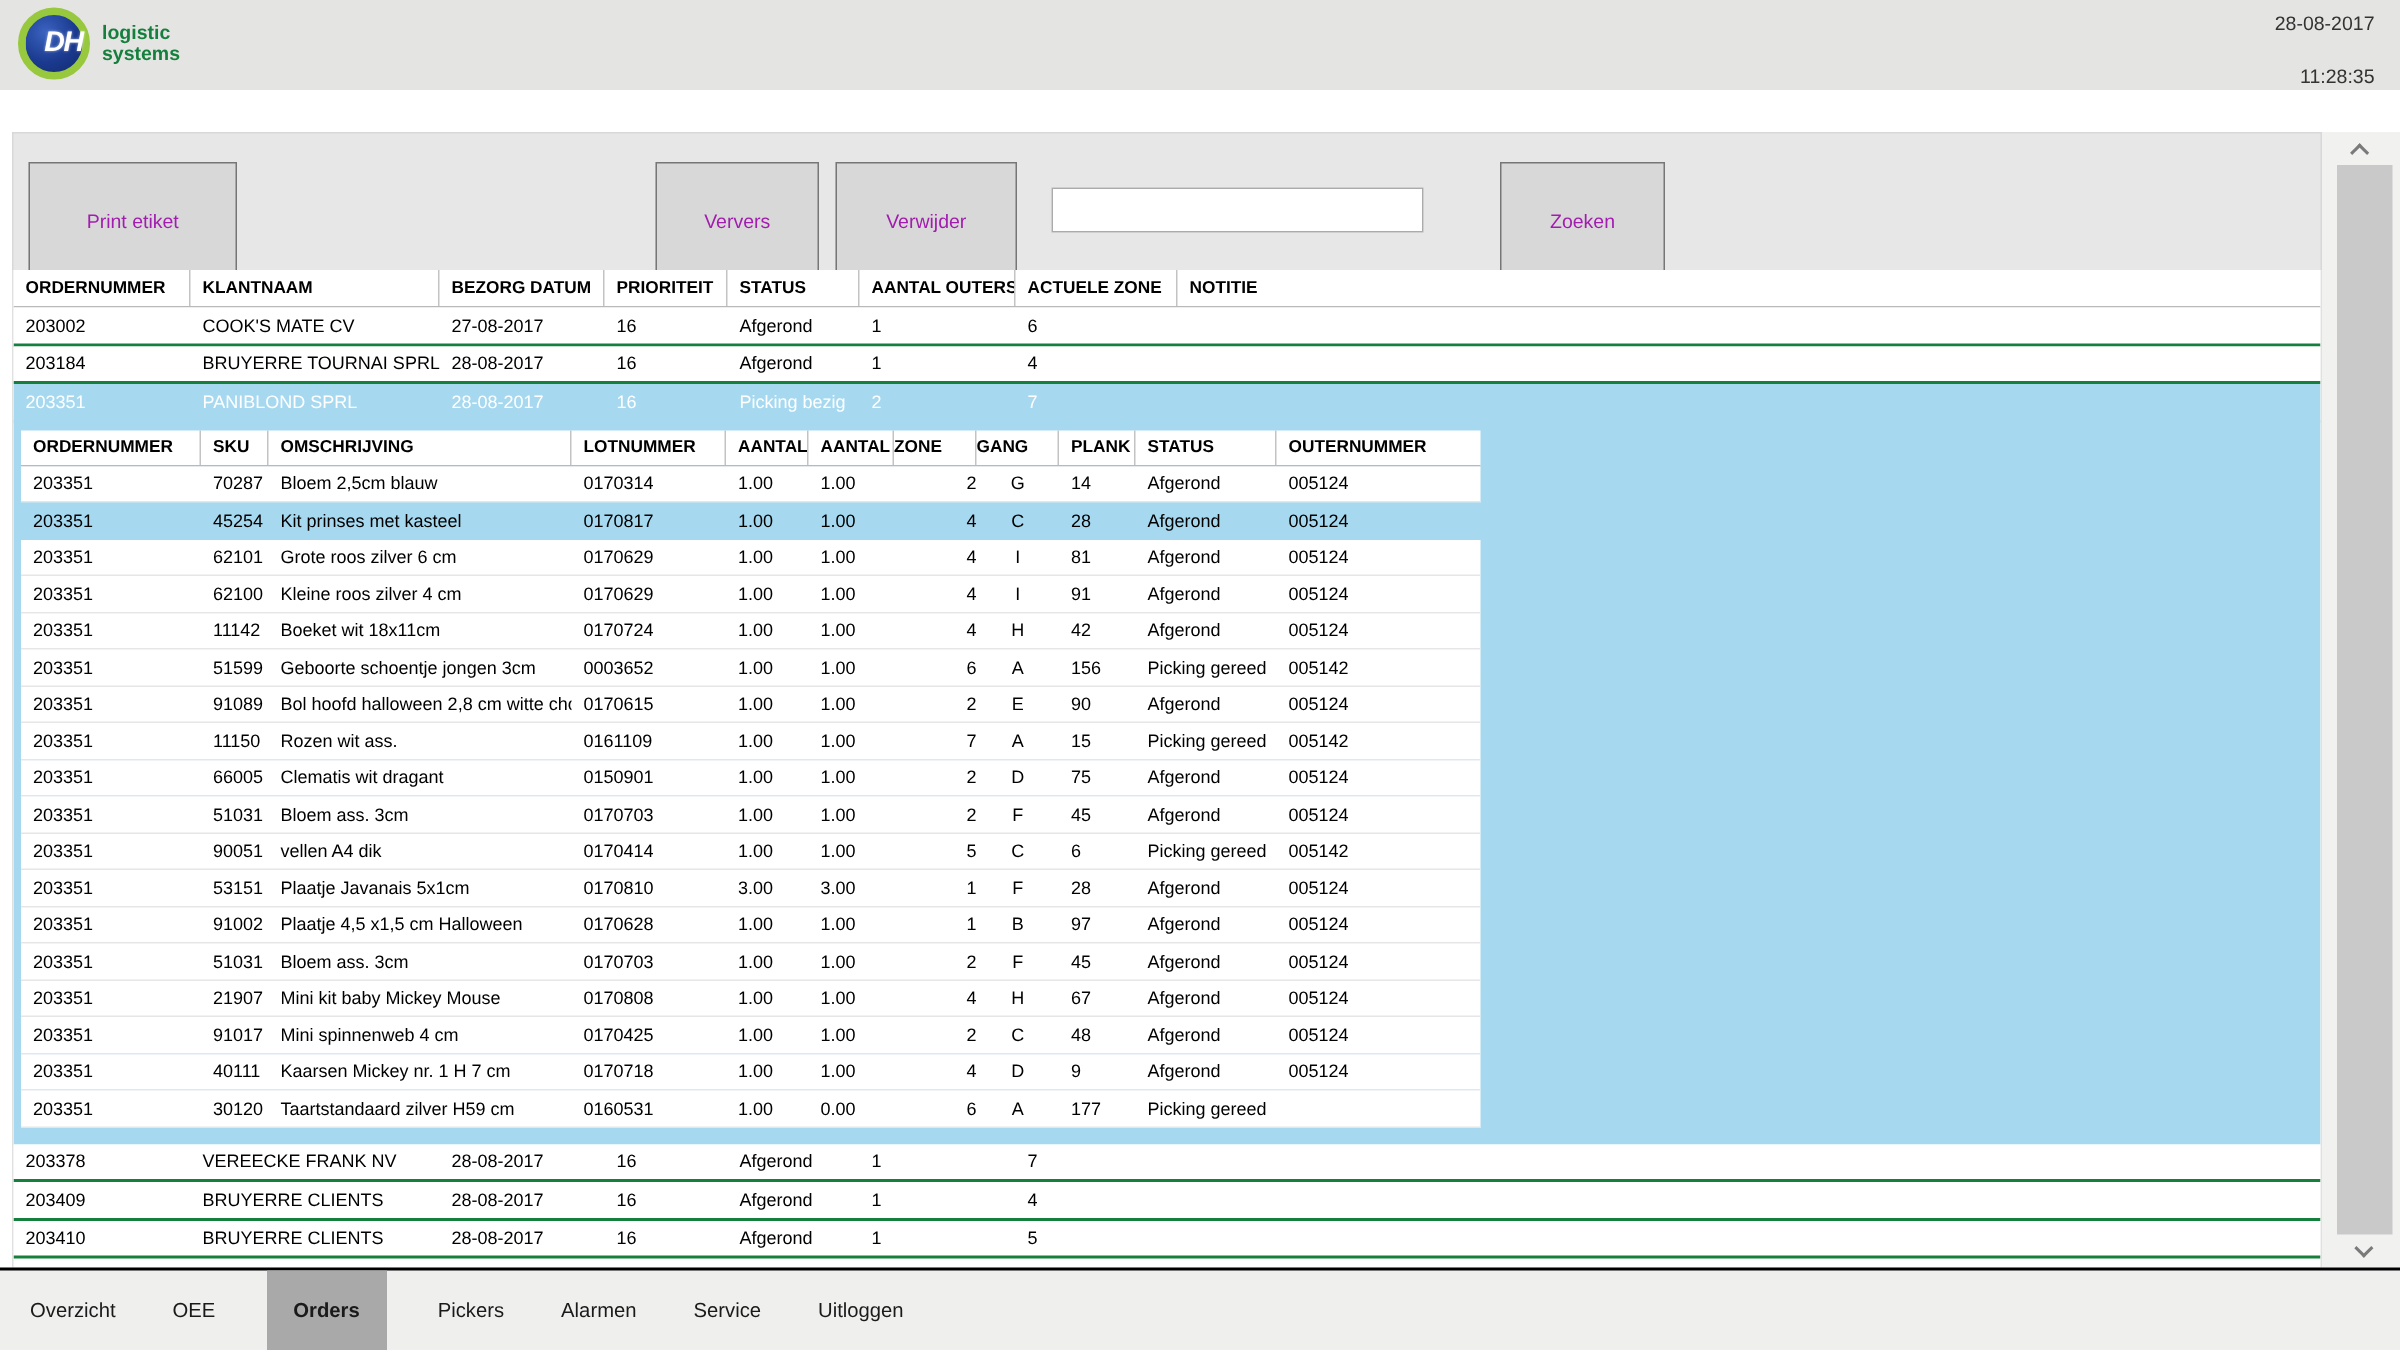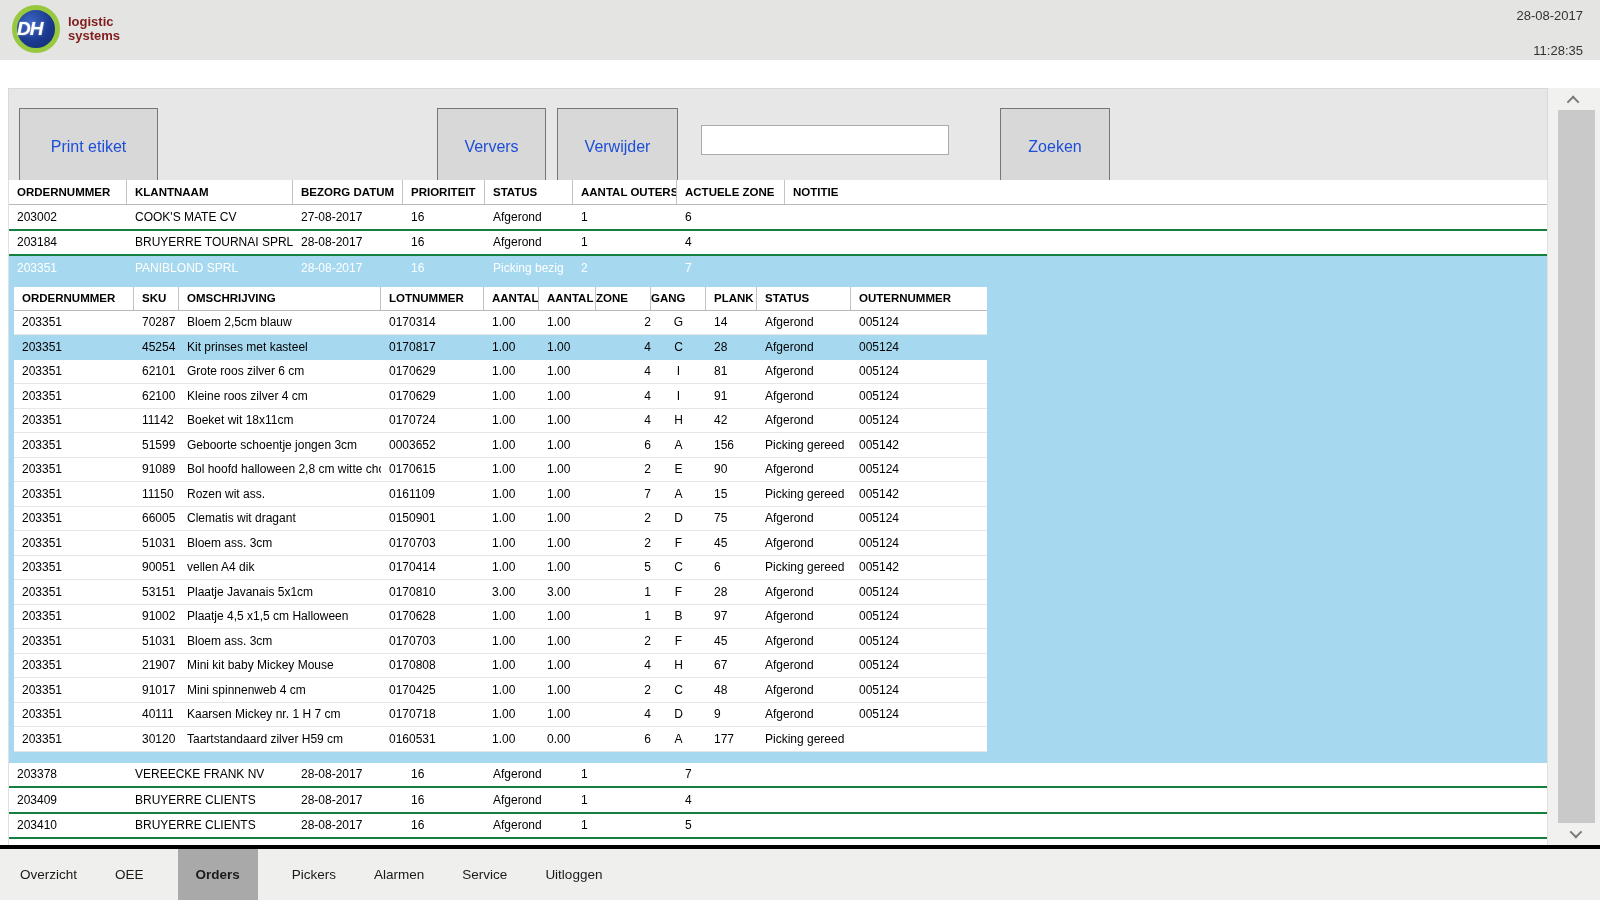--- a/index.html
+++ b/index.html
@@ -6,34 +6,34 @@
   html,body { width:1600px; height:900px; background:#ffffff;
     font-family:"Liberation Sans", sans-serif; overflow:hidden; }
   #stage { position:relative; width:1600px; height:900px; }
 
   
   #topbar { position:absolute; left:0; top:0; width:1600px; height:60px;
     background:#e4e4e2; }
   .logo-wrap { position:absolute; left:12px; top:5px; display:flex; align-items:center; }
   .logo-circle { width:48px; height:48px; border-radius:50%;
     background:radial-gradient(circle at 35% 30%, #3a63c0 0%, #1b3a8f 55%, #122a6e 100%);
-    border:5px solid #97c83d; display:flex; align-items:center; justify-content:flex-start; }
+    border:5px solid #97c83d; display:flex; align-items:center; justify-content:flex-end; }
   .logo-initials { color:#fff; font-weight:bold; font-style:italic; font-size:19px;
     letter-spacing:-1px; text-shadow:0 0 2px rgba(255,255,255,.6); }
-  .logo-text { margin-left:8px; color:#7f1d1d; font-weight:bold; font-size:13px;
+  .logo-text { margin-left:8px; color:#15803d; font-weight:bold; font-size:13px;
     line-height:14px; }
   .datetime { position:absolute; right:17px; top:8px; text-align:right;
     font-size:13px; color:#333; }
   .datetime .time { margin-top:20px; }
 
   
   #toolbar { position:absolute; left:8px; top:88px; width:1540px; height:92px;
     background:#e7e7e7; border:1px solid #d8d8d8; border-bottom:none; }
   .btn { position:absolute; top:19px; height:78px; background:#d8d8d8;
-    border:1px solid #767676; color:#1d4ed8; font-size:16px;
+    border:1px solid #767676; color:#a21caf; font-size:13px;
     display:flex; align-items:center; justify-content:center; cursor:default;
     font-family:"Liberation Sans", sans-serif; }
   #btn-print   { left:10px;  width:139px; }
   #btn-afmeld  { left:162px; width:254px; }
   #btn-ververs { left:428px; width:109px; }
   #btn-verwijder { left:548px; width:121px; }
   #search-input { position:absolute; left:692px; top:36px; width:248px; height:30px;
     background:#fff; border:1px solid #ababab; font-size:14px; padding:0 6px;
     font-family:"Liberation Sans", sans-serif; }
   #btn-zoeken { left:991px; width:110px; }
@@ -81,21 +81,21 @@
   .chev { width:9px; height:9px; border-left:2px solid #7a7a7a;
     border-top:2px solid #7a7a7a; }
   .chev.up { transform:rotate(45deg) translateY(2px); }
   .chev.down { transform:rotate(225deg) translateY(2px); }
   #scroll-up { top:2px; } #scroll-down { bottom:2px; }
   #vthumb { position:absolute; left:10px; top:22px; width:37px; height:713px;
     background:#c9c9c9; }
 
   
   #bottomnav { position:absolute; left:0; top:845px; width:1600px; height:55px;
-    background:#efefee; border-top:4px solid #000000;
+    background:#efefee; border-top:2px solid #000000;
     display:flex; align-items:stretch; padding-left:16px; }
   .nav-item { display:flex; align-items:center; font-size:13.5px; color:#1a1a1a;
     margin-right:30px; padding:0 4px; cursor:default; }
   .nav-item.active { background:#a9a9a9; font-weight:bold; padding:0 18px; }
 </style>
 </head>
 <body>
 
 <div id="stage">
 

